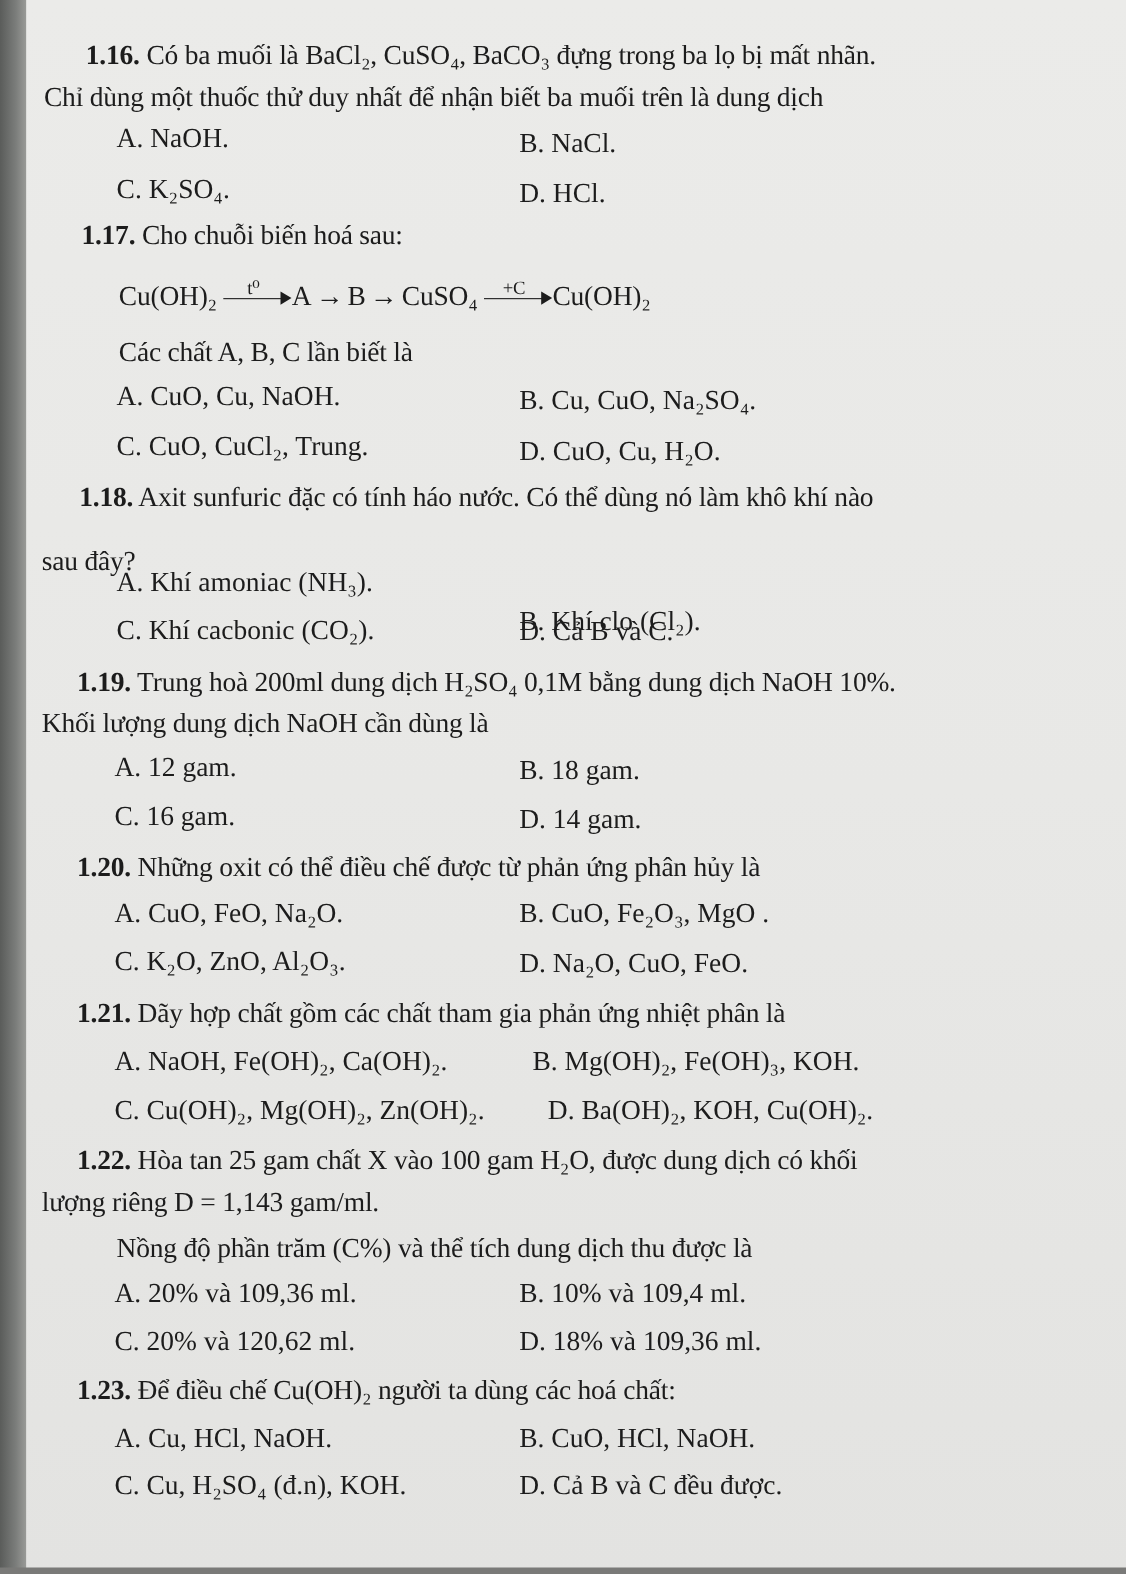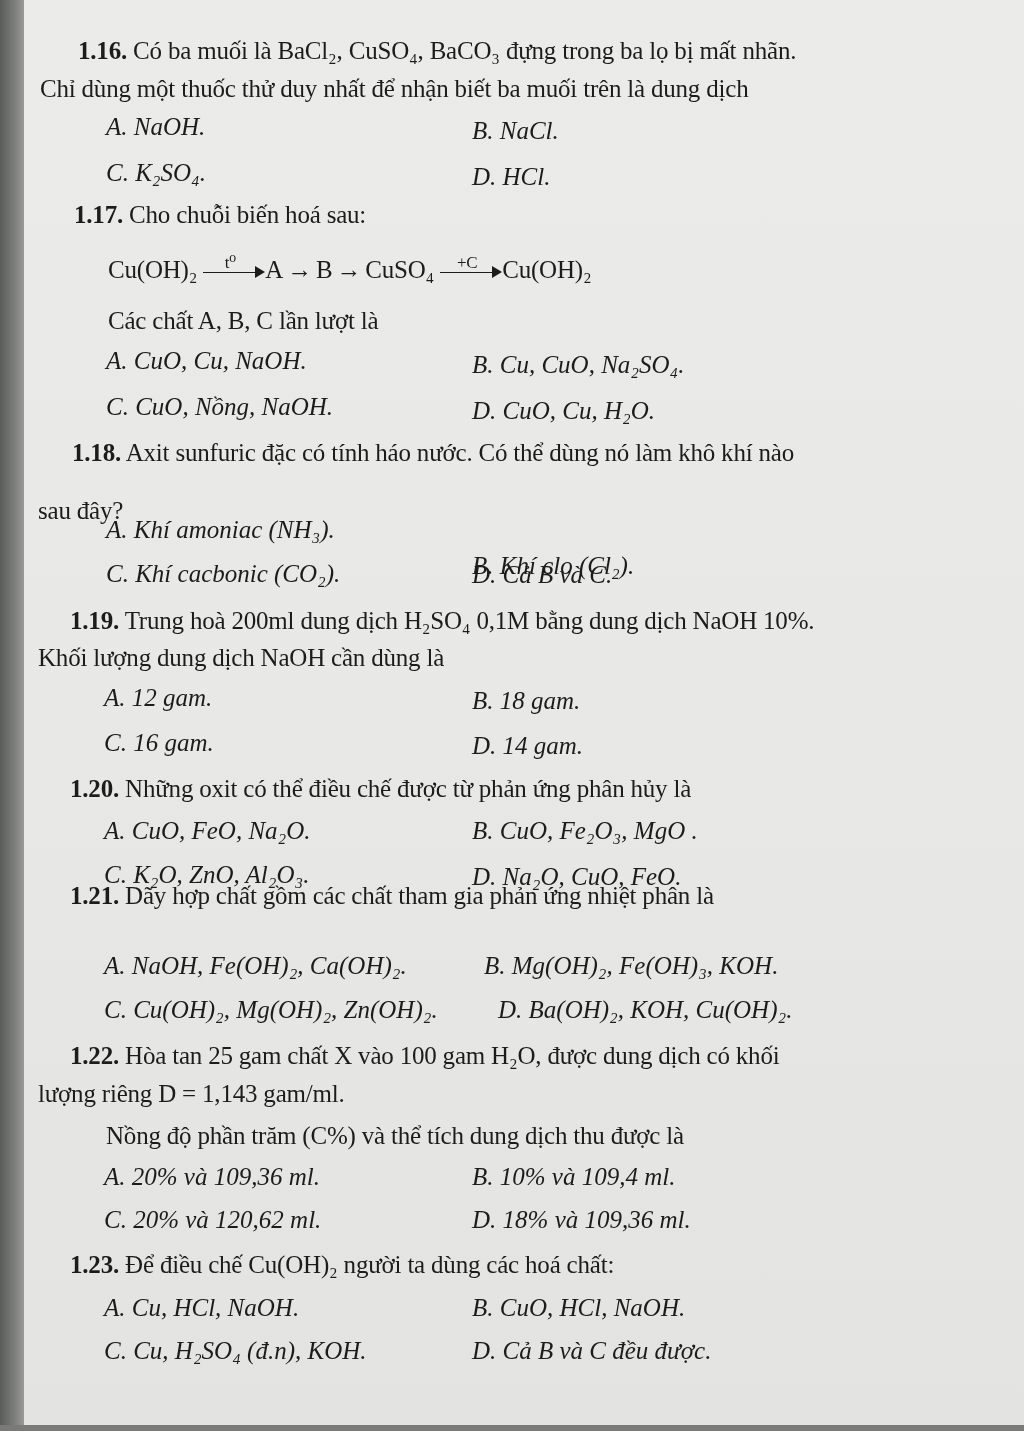--- a/index.html
+++ b/index.html
@@ -20,21 +20,21 @@
   .bottom-edge {
     position: absolute; left: 0; bottom: 0; width: 1024px; height: 6px; background: #7a7a78;
   }
   .content { position: absolute; left: 0; top: 0; width: 1024px; }
   .q { position: absolute; left: 0; width: 1024px; }
   .line {
     position: absolute; font-size: 25px; line-height: 30px; white-space: nowrap;
     letter-spacing: -0.2px;
   }
   .num { font-weight: bold; }
-  .opt { position: absolute; font-size: 25px; line-height: 30px; white-space: nowrap; font-style: italic; }
+  .opt { position: absolute; font-size: 25px; line-height: 30px; white-space: nowrap; }
   .arrow-long {
     display: inline-block; position: relative; width: 62px; height: 20px; vertical-align: middle;
   }
   .arrow-long .shaft {
     position: absolute; left: 0; right: 6px; top: 10px; border-top: 1.5px solid #1c1c1c;
   }
   .arrow-long .head {
     position: absolute; right: 0; top: 4px; width: 0; height: 0;
     border-left: 10px solid #1c1c1c; border-top: 6px solid transparent; border-bottom: 6px solid transparent;
   }
@@ -61,24 +61,24 @@
     <div class="opt" style="left:472px;top:162px;">D. HCl.</div>
   </div>
 
   <div class="q">
     <div class="line" style="left:74px;top:200px;"><span class="num">1.17.</span> <span>Cho chuỗi biến hoá sau:</span></div>
     <div class="line" style="left:108px;top:255px;">
       <span>Cu(OH)₂</span>
       <span class="arrow-long"><span class="label">t⁰</span><span class="shaft"></span><span class="head"></span></span><span>A</span><span class="arrow-short">→</span><span>B</span><span class="arrow-short">→</span><span>CuSO₄</span>
       <span class="arrow-long"><span class="label">+C</span><span class="shaft"></span><span class="head"></span></span><span>Cu(OH)₂</span>
     </div>
-    <div class="line" style="left:108px;top:306px;">Các chất A, B, C lần lượt là</div>
+    <div class="line" style="left:108px;top:306px;">Các chất A, B, C lần biết là</div>
     <div class="opt" style="left:106px;top:346px;">A. CuO, Cu, NaOH.</div>
     <div class="opt" style="left:472px;top:350px;">B. Cu, CuO, Na₂SO₄.</div>
-    <div class="opt" style="left:106px;top:392px;">C. CuO, Nồng, NaOH.</div>
+    <div class="opt" style="left:106px;top:392px;">C. CuO, CuCl₂, Trung.</div>
     <div class="opt" style="left:472px;top:396px;">D. CuO, Cu, H₂O.</div>
   </div>
 
   <div class="q">
     <div class="line" style="left:72px;top:438px;"><span class="num">1.18.</span> <span>Axit sunfuric đặc có tính háo nước. Có thể dùng nó làm khô khí nào</span></div>
     <div class="line" style="left:38px;top:496px;">sau đây?</div>
     <div class="opt" style="left:106px;top:515px;">A. Khí amoniac (NH₃).</div>
     <div class="opt" style="left:472px;top:515px;margin-top:36px;">B. Khí clo (Cl₂).</div>
     <div class="opt" style="left:106px;top:559px;">C. Khí cacbonic (CO₂).</div>
     <div class="opt" style="left:472px;top:560px;">D. Cả B và C.</div>
@@ -95,21 +95,21 @@
 
   <div class="q">
     <div class="line" style="left:70px;top:774px;"><span class="num">1.20.</span> <span>Những oxit có thể điều chế được từ phản ứng phân hủy là</span></div>
     <div class="opt" style="left:104px;top:816px;">A. CuO, FeO, Na₂O.</div>
     <div class="opt" style="left:472px;top:816px;text-align:right;">B. CuO, Fe₂O₃, MgO .</div>
     <div class="opt" style="left:104px;top:860px;text-align:right;">C. K₂O, ZnO, Al₂O₃.</div>
     <div class="opt" style="left:472px;top:862px;">D. Na₂O, CuO, FeO.</div>
   </div>
 
   <div class="q">
-    <div class="line" style="left:70px;top:881px;"><span class="num">1.21.</span> <span>Dãy hợp chất gồm các chất tham gia phản ứng nhiệt phân là</span></div>
+    <div class="line" style="left:70px;top:907px;"><span class="num">1.21.</span> <span>Dãy hợp chất gồm các chất tham gia phản ứng nhiệt phân là</span></div>
     <div class="opt" style="left:104px;top:951px;">A. NaOH, Fe(OH)₂, Ca(OH)₂.</div>
     <div class="opt" style="left:484px;top:951px;">B. Mg(OH)₂, Fe(OH)₃, KOH.</div>
     <div class="opt" style="left:104px;top:995px;">C. Cu(OH)₂, Mg(OH)₂, Zn(OH)₂.</div>
     <div class="opt" style="left:498px;top:995px;">D. Ba(OH)₂, KOH, Cu(OH)₂.</div>
   </div>
 
   <div class="q">
     <div class="line" style="left:70px;top:1041px;"><span class="num">1.22.</span> <span>Hòa tan 25 gam chất X vào 100 gam H₂O, được dung dịch có khối</span></div>
     <div class="line" style="left:38px;top:1079px;">lượng riêng D = 1,143 gam/ml.</div>
     <div class="line" style="left:106px;top:1121px;">Nồng độ phần trăm (C%) và thể tích dung dịch thu được là</div>

